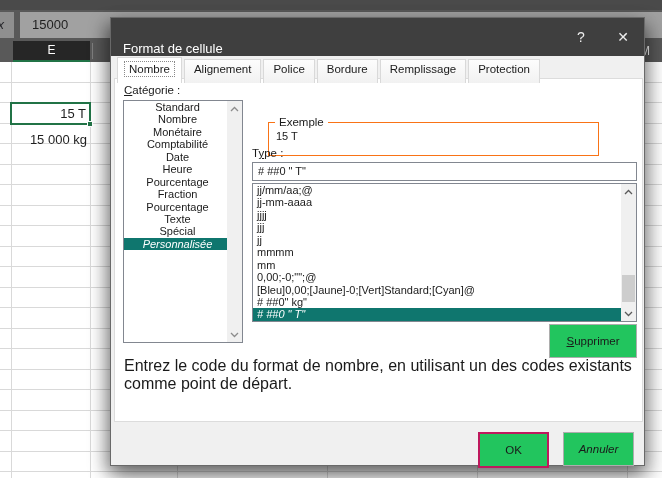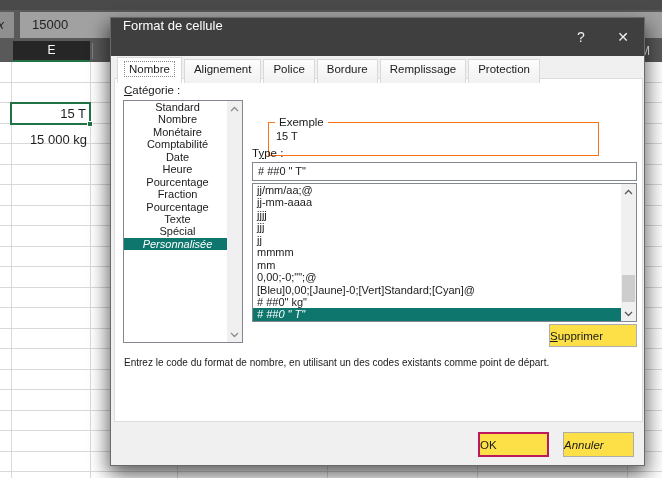--- a/index.html
+++ b/index.html
@@ -37,21 +37,21 @@
   .sel-cell{position:absolute;left:10px;top:40px;width:81px;height:23px;border:2px solid #217346;
     background:#fff;text-align:right;font-size:13px;line-height:19px;padding-right:3px;color:#1f1f1f;}
   .fill-handle{position:absolute;right:-4px;bottom:-4px;width:6px;height:6px;
     background:#217346;border:1px solid #fff;}
 
   
   .dialog{left:110px;top:17px;width:535px;height:449px;background:#f0f0f0;
     border:1px solid #696969;z-index:10;
     box-shadow:-5px 7px 16px rgba(0,0,0,.38),5px 9px 18px rgba(0,0,0,.38);}
   .titlebar{position:absolute;left:0;top:0;right:0;height:38px;background:#3f3f3f;
-    display:flex;align-items:flex-start;color:#fff;}
+    display:flex;align-items:flex-end;color:#fff;}
   .titlebar .title{margin-left:12px;font-size:13px;flex:1;}
   .tb-btn{width:42px;text-align:center;font-size:14px;color:#ededed;line-height:38px;}
 
   .tabs{position:absolute;left:6px;top:41px;display:flex;z-index:3;}
   .tab{font-size:11.5px;color:#1a1a1a;padding:3px 9px 4px;margin-right:2px;
     background:linear-gradient(#fdfdfd,#f1f1f1);border:1px solid #d9d9d9;border-bottom:none;}
   .tab.selected{background:#fff;margin-top:-2px;padding:3px 6px 6px;position:relative;}
   .tab.selected .focus-rect{display:inline-block;border:1px dotted #8a8a8a;padding:1px 4px;}
 
   .page{position:absolute;left:3px;top:60px;width:529px;height:344px;background:#fff;
@@ -72,24 +72,24 @@
   fieldset.example{position:absolute;left:137px;top:21px;width:331px;height:40px;
     border:1px solid #f97316;margin:16px;padding:0;}
   fieldset.example legend{font-size:11.5px;color:#1a1a1a;margin-left:6px;padding:0 4px;}
   .ex-val{font-size:11px;color:#1a1a1a;margin:2px 0 0 7px;}
 
   .type-label{left:137px;top:68px;}
   .type-input{position:absolute;left:137px;top:83px;width:385px;height:19px;background:#fff;
     border:1px solid #828790;font-size:11px;color:#1a1a1a;line-height:17px;padding-left:5px;}
   .fmt-list{left:137px;top:104px;width:385px;height:139px;}
 
-  .btn{position:absolute;background:#fde047;border:1px solid #adadad;font-size:11.5px;
-    color:#1a1a1a;font-family:inherit;display:flex;align-items:center;padding:0;}
+  .btn{position:absolute;background:#22c55e;border:1px solid #adadad;font-size:11.5px;
+    color:#1a1a1a;font-family:inherit;display:flex;align-items:center;justify-content:center;padding:16px;}
   .btn-supprimer{left:434px;top:245px;width:88px;height:23px;}
-  .info{left:9px;top:278px;width:514px;font-size:10px;color:#1a1a1a;}
+  .info{left:9px;top:278px;width:514px;font-size:16px;color:#1a1a1a;}
   .btn-ok{left:367px;top:414px;width:71px;height:25px;border:2px solid #be185d;}
   .btn-cancel{left:452px;top:414px;width:71px;height:25px;font-style:italic;}
 </style>
 </head>
 <body>
 
 <div class="screen">
 
   <div class="abs chrome-top"></div>
 

